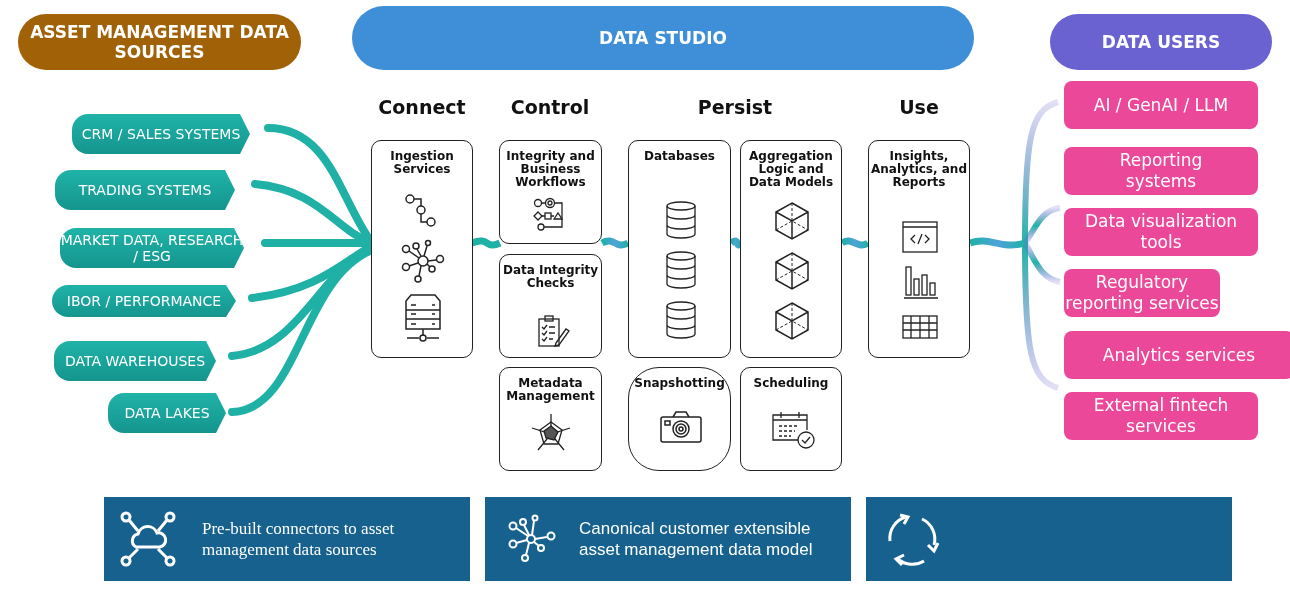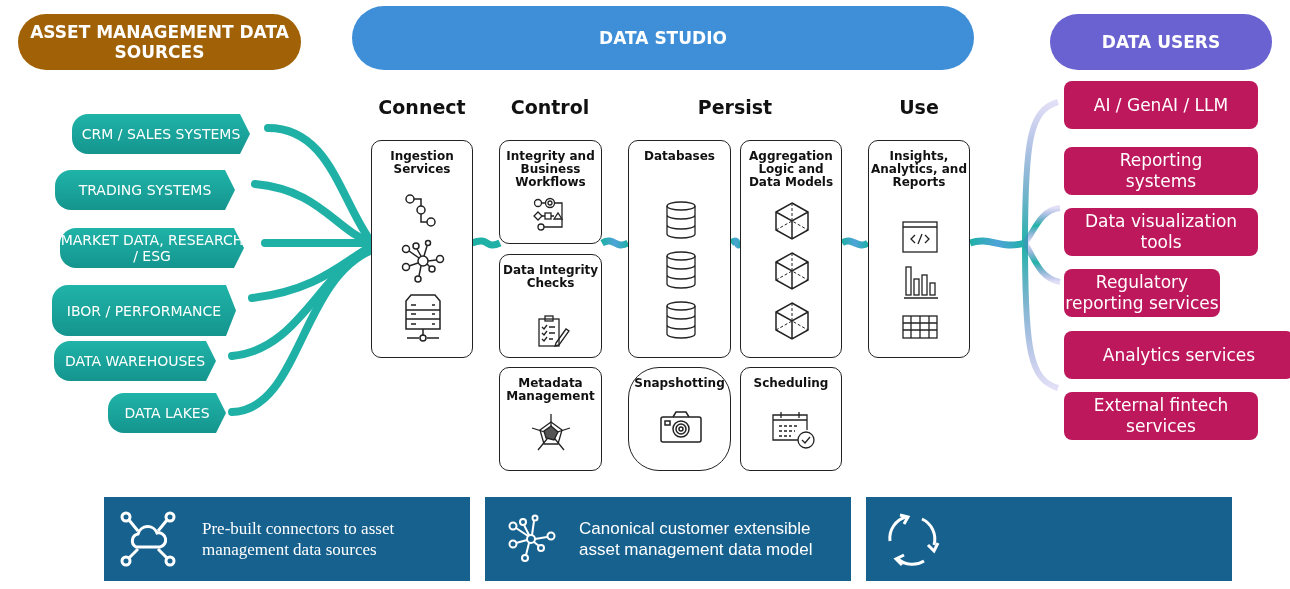--- a/index.html
+++ b/index.html
@@ -5,21 +5,21 @@
   * { box-sizing: border-box; margin: 0; padding: 0; }
   body { width: 1290px; height: 589px; background: #ffffff; position: relative; overflow: hidden; font-family: "DejaVu Sans", sans-serif; }
   .abs { position: absolute; }
   .pill-teal { background: #a16207; color: #fff; border-radius: 28px; font-weight: bold; text-align: center; display:flex; align-items:center; justify-content:center; }
   .pill-blue { background: #3f8fd8; color: #fff; border-radius: 32px; font-weight: bold; display:flex; align-items:center; justify-content:center; }
   .pill-purple { background: #6a62d0; color: #fff; border-radius: 28px; font-weight: bold; display:flex; align-items:center; justify-content:center; }
   .src { background: linear-gradient(#20b3a8, #14958e); color: #fff; font-size: 14px; line-height: 16px; text-align: center; display:flex; align-items:center; justify-content:center; border-radius: 16px 0 0 16px; clip-path: polygon(0 0, calc(100% - 10px) 0, 100% 50%, calc(100% - 10px) 100%, 0 100%); }
   .stage { font-weight: bold; font-size: 19px; color: #111; text-align: center; }
   .box { border: 1.5px solid #222; border-radius: 10px; background: #fff; }
   .box-title { font-weight: bold; font-size: 12px; line-height: 13px; text-align: center; color: #111; margin-top: 9px; }
-  .user { background: #be185d; color: #fff; font-size: 17px; line-height: 21px; text-align: center; border-radius: 8px; display:flex; align-items:center; justify-content:center; }
+  .user { background: #ec4899; color: #fff; font-size: 17px; line-height: 21px; text-align: center; border-radius: 8px; display:flex; align-items:center; justify-content:center; }
   .feat { background: #17618f; color: #fff; display:flex; align-items:center; }
   .feat-text { font-size: 17px; line-height: 21px; font-family: "Liberation Sans", sans-serif; }
   .icon { position: absolute; }
 </style>
 </head>
 <body>
 
 <svg class="abs" style="left:0;top:0" width="1290" height="589">
   <defs>
     <linearGradient id="braid" x1="0" x2="1" y1="0" y2="0">
@@ -55,21 +55,21 @@
   </g>
 </svg>
 
 <div class="abs pill-teal" style="left:18px;top:14px;width:283px;height:56px;font-size:17px;line-height:20px;">ASSET MANAGEMENT DATA SOURCES</div>
 <div class="abs pill-blue" style="left:352px;top:6px;width:622px;height:64px;font-size:17px;">DATA STUDIO</div>
 <div class="abs pill-purple" style="left:1050px;top:14px;width:222px;height:56px;font-size:17px;">DATA USERS</div>
 
 <div class="abs src" style="left:72px;top:114px;width:178px;height:40px;">CRM / SALES SYSTEMS</div>
 <div class="abs src" style="left:55px;top:170px;width:180px;height:40px;">TRADING SYSTEMS</div>
 <div class="abs src" style="left:60px;top:228px;width:184px;height:40px;">MARKET DATA, RESEARCH / ESG</div>
-<div class="abs src" style="left:52px;top:285px;width:184px;height:51px;">IBOR / PERFORMANCE</div>
+<div class="abs src" style="left:52px;top:285px;width:184px;height:32px;">IBOR / PERFORMANCE</div>
 <div class="abs src" style="left:54px;top:341px;width:162px;height:40px;">DATA WAREHOUSES</div>
 <div class="abs src" style="left:108px;top:393px;width:118px;height:40px;">DATA LAKES</div>
 
 <div class="abs stage" style="left:370px;top:96px;width:104px;">Connect</div>
 <div class="abs stage" style="left:498px;top:96px;width:104px;">Control</div>
 <div class="abs stage" style="left:628px;top:96px;width:214px;">Persist</div>
 <div class="abs stage" style="left:868px;top:96px;width:102px;">Use</div>
 
 <div class="abs box" style="left:371px;top:140px;width:102px;height:218px;">
   <div class="box-title">Ingestion Services</div>

